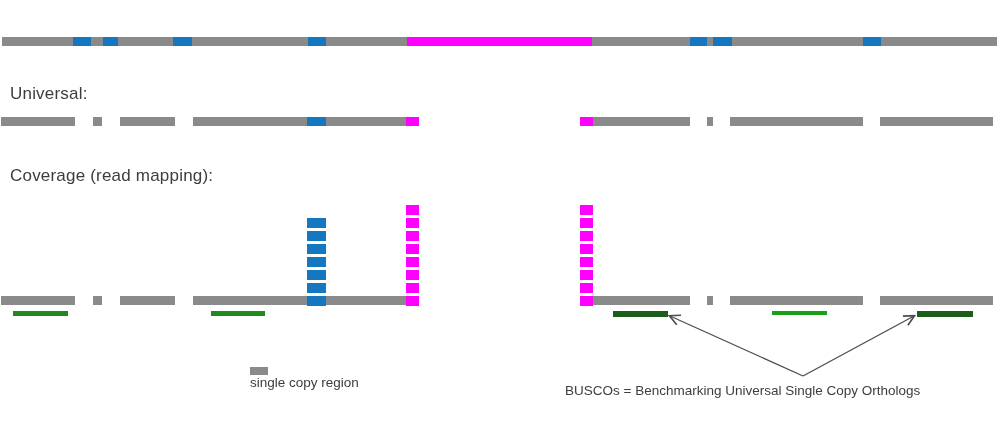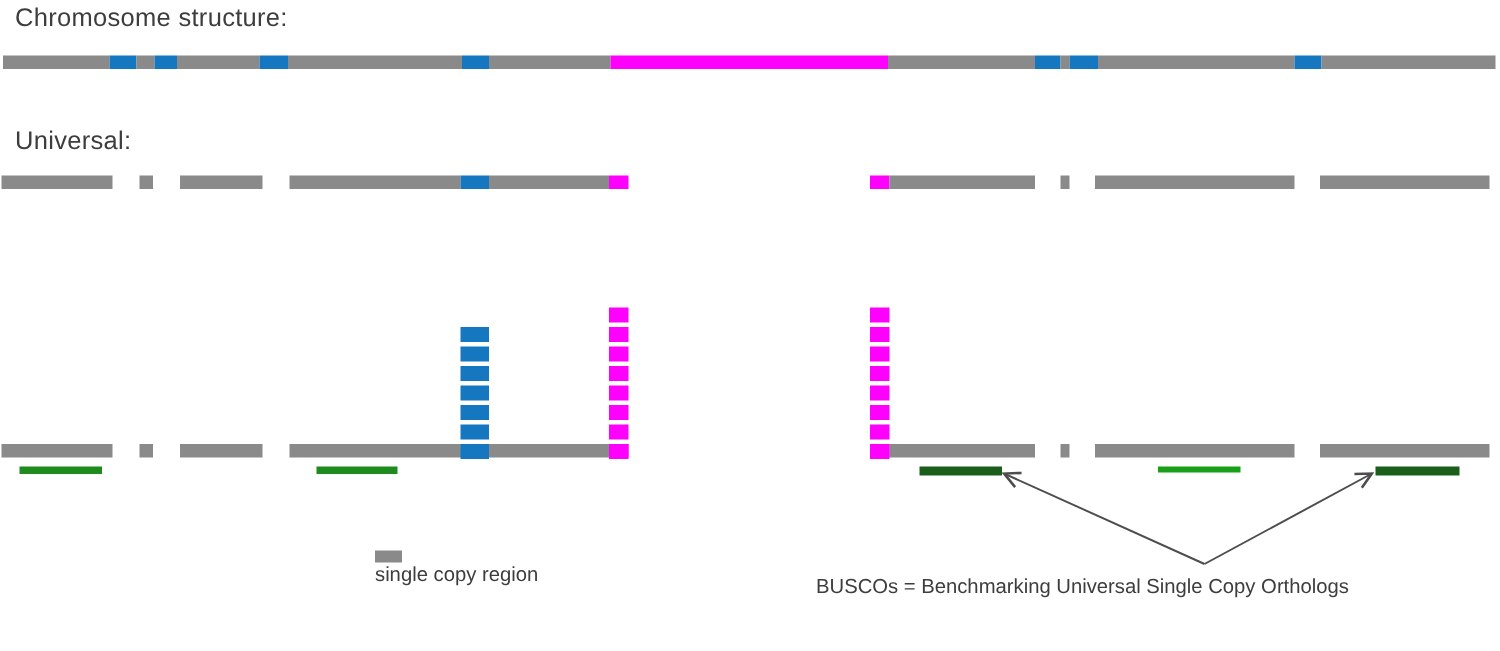--- a/index.html
+++ b/index.html
@@ -38,43 +38,43 @@
     margin-right:8px;
     flex:0 0 auto;
   }
   .legend-label{
     font-size:13.5px;
     color:var(--text-color,#3d3d3d);
     white-space:nowrap;
   }
   .busco-note{
     position:absolute;
-    left:544px;
+    left:565px;
     top:383px;
     font-size:13.5px;
     color:var(--text-color,#3d3d3d);
     white-space:nowrap;
   }
   #arrow-layer{
     position:absolute;
     left:0;top:0;
     width:1000px;height:434px;
     pointer-events:none;
   }
   #diagram{position:absolute;left:0;top:0;width:1000px;height:434px;}
 </style>
 </head>
 <body>
 
 <div class="canvas">
 
-  <div class="sec-label" style="left:10px;top:2px">Chromosome structure:</div>
 
   <div class="sec-label" style="left:10px;top:84px">Universal:</div>
 
+  <div class="sec-label" style="left:10px;top:166px">Coverage (read mapping):</div>
 
   <div id="diagram">
       <div class="rect" style="left: 2px; top: 37px; width: 71px; height: 9px; background: rgb(138, 138, 138);"></div>
       <div class="rect" style="left: 73px; top: 37px; width: 18px; height: 9px; background: rgb(21, 119, 192);"></div>
       <div class="rect" style="left: 91px; top: 37px; width: 12px; height: 9px; background: rgb(138, 138, 138);"></div>
       <div class="rect" style="left: 103px; top: 37px; width: 15px; height: 9px; background: rgb(21, 119, 192);"></div>
       <div class="rect" style="left: 118px; top: 37px; width: 55px; height: 9px; background: rgb(138, 138, 138);"></div>
       <div class="rect" style="left: 173px; top: 37px; width: 19px; height: 9px; background: rgb(21, 119, 192);"></div>
       <div class="rect" style="left: 192px; top: 37px; width: 116px; height: 9px; background: rgb(138, 138, 138);"></div>
       <div class="rect" style="left: 308px; top: 37px; width: 18px; height: 9px; background: rgb(21, 119, 192);"></div>

